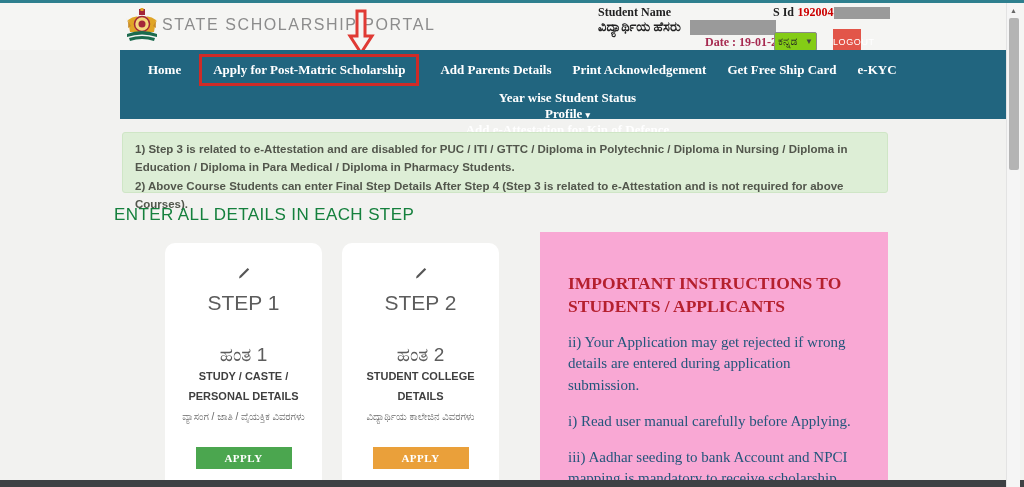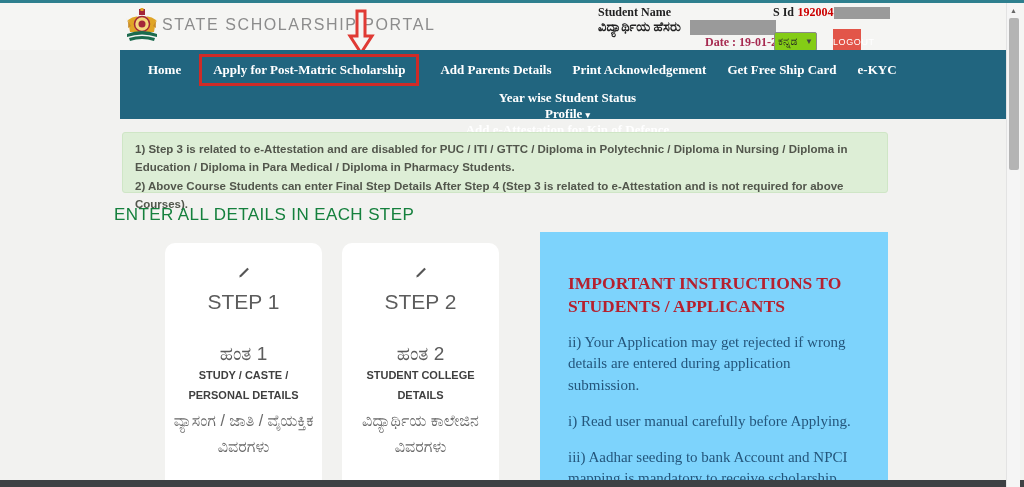--- a/index.html
+++ b/index.html
@@ -55,30 +55,30 @@
   .step-card { position:absolute; top:243px; width:157px; height:260px; background:#fff;
                border-radius:10px; display:flex; flex-direction:column; align-items:center;
                text-align:center; }
   .step-card.c1 { left:165px; }
   .step-card.c2 { left:342px; }
   .pencil { margin-top:22px; width:16px; height:16px; }
   .step-title { margin-top:10px; font-size:21px; color:#5c5c5c; }
   .step-title-kn { margin-top:29px; font-size:19px; color:#5c5c5c; }
   .step-sub-en { margin-top:0; width:134px; font-size:11px; font-weight:bold; color:#3f3f3f;
                  line-height:1.85; }
-  .step-sub-kn { margin-top:2px; width:140px; font-size:16px; color:#6a6a6a; line-height:1.65; }
+  .step-sub-kn { margin-top:2px; width:140px; font-size:10px; color:#6a6a6a; line-height:1.65; }
   .apply-btn { margin-top:22px; width:96px; height:22px; border:none; color:#fff;
                font-family:"Liberation Serif", serif; font-weight:bold; font-size:11px;
                letter-spacing:0.5px; cursor:pointer; }
   .apply-green { background:#4ba64f; }
   .apply-orange { background:#eaa03a; }
 
   
   .instructions { position:absolute; left:540px; top:232px; width:348px; height:255px;
-                  background:#7dd3fc; padding:40px 26px 0 28px;
+                  background:#f9a8d4; padding:40px 26px 0 28px;
                   font-family:"Liberation Serif", serif; }
   .instr-title { color:#b5202e; font-weight:bold; font-size:17.5px; line-height:1.3; width:300px; }
   .instr-item { color:#24567c; font-size:15px; line-height:1.45; margin-top:14px; }
 
   
   .bottom-bar { position:absolute; left:0; top:480px; width:1024px; height:7px; background:#3e4144; }
   .scrollbar { position:absolute; right:4px; top:3px; width:14px; height:484px; background:#f5f5f5;
                border-left:1px solid #e3e3e3; }
   .scroll-up { width:100%; text-align:center; font-size:7px; color:#666; padding-top:4px; cursor:pointer; }
   .scroll-thumb { margin:4px auto 0; width:10px; height:152px; background:#b4b4b4; border-radius:2px; cursor:pointer; }

